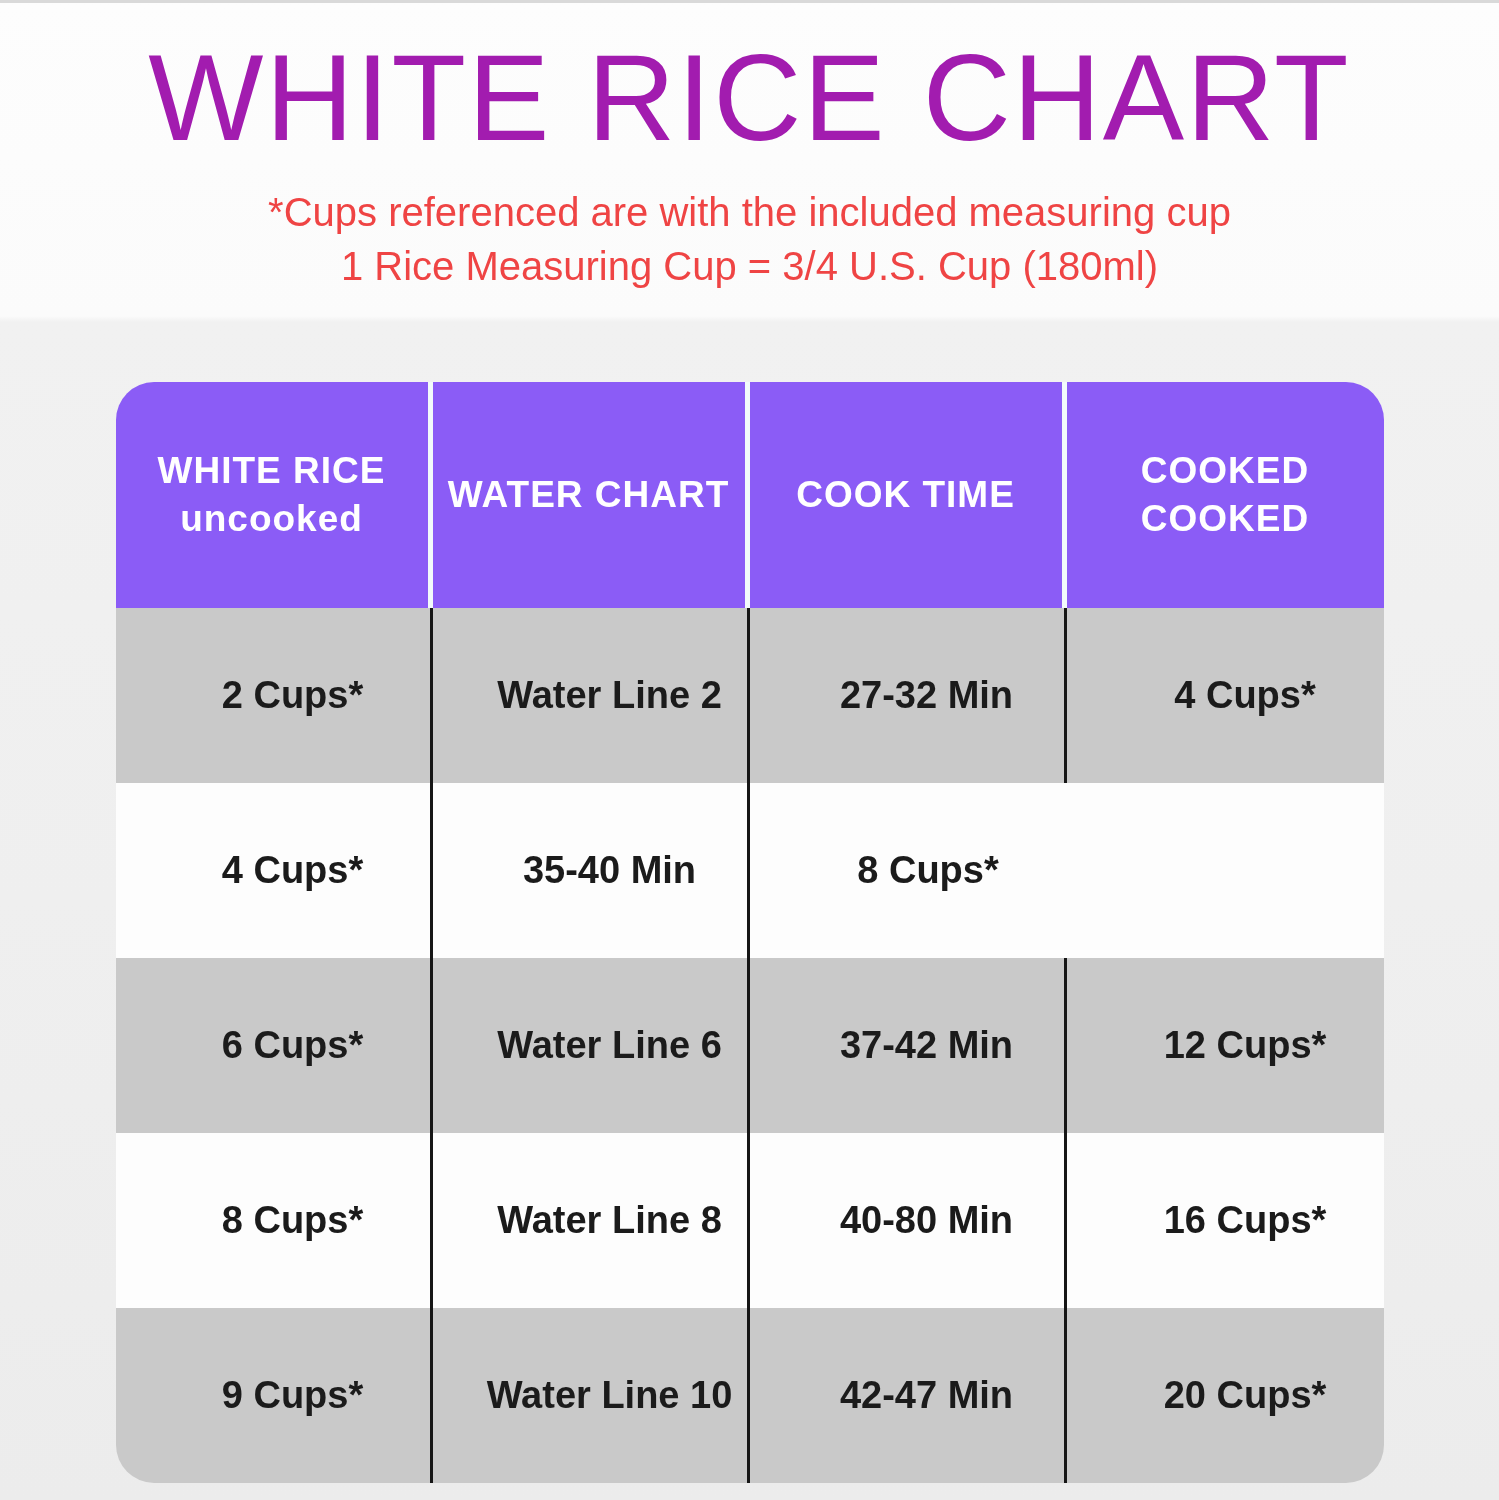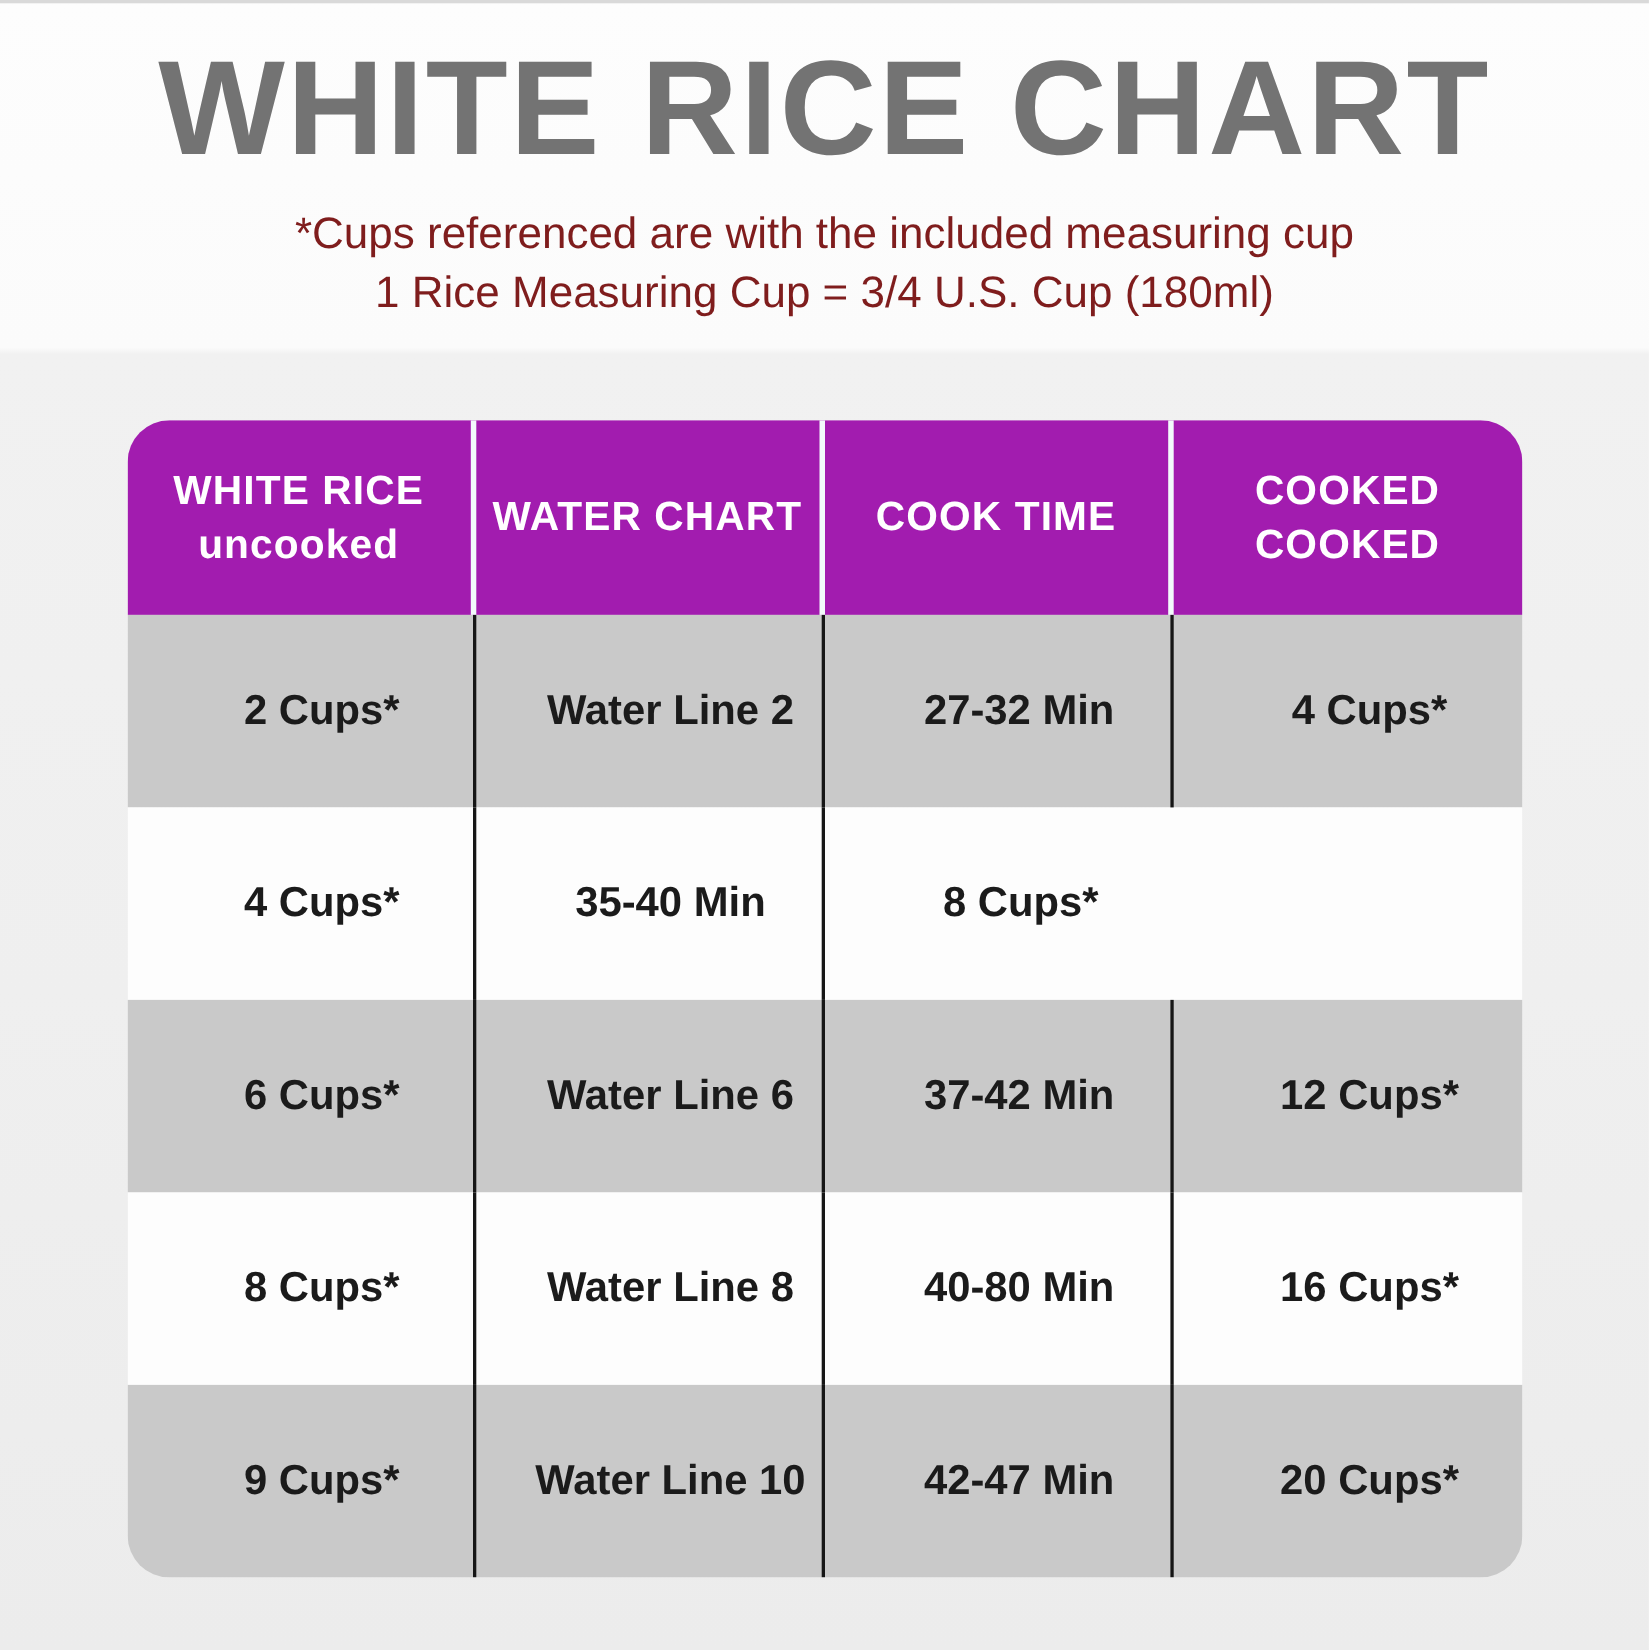--- a/index.html
+++ b/index.html
@@ -12,44 +12,44 @@
     border-top: 3px solid #d9d9d9;
     color:#1b1b1b;
   }
   .top-band {
     height: 317px;
     text-align: center;
     padding-top: 34px;
   }
   .page-title {
     font-size: 122px;
-    font-weight: 700;
+    font-weight: 400;
     letter-spacing: 2px;
-    color: #737373;
+    color: #a21caf;
     line-height: 1.0;
     white-space: nowrap;
   }
   .subtitle {
     margin-top: 26px;
     font-size: 40px;
     font-weight: 400;
-    color: #7f1d1d;
+    color: #ef4444;
     line-height: 1.35;
   }
   .rice-table {
     width: 1268px;
     margin: 62px auto 0 auto;
     border-radius: 38px;
     overflow: hidden;
   }
   .thead {
     display: grid;
     grid-template-columns: repeat(4, 1fr);
-    height: 177px;
-    background: #a21caf;
+    height: 226px;
+    background: #8b5cf6;
   }
   .thead .cell {
     display: flex;
     flex-direction: column;
     align-items: center;
     justify-content: center;
     color: #ffffff;
     font-size: 37px;
     font-weight: 700;
     letter-spacing: 1px;

